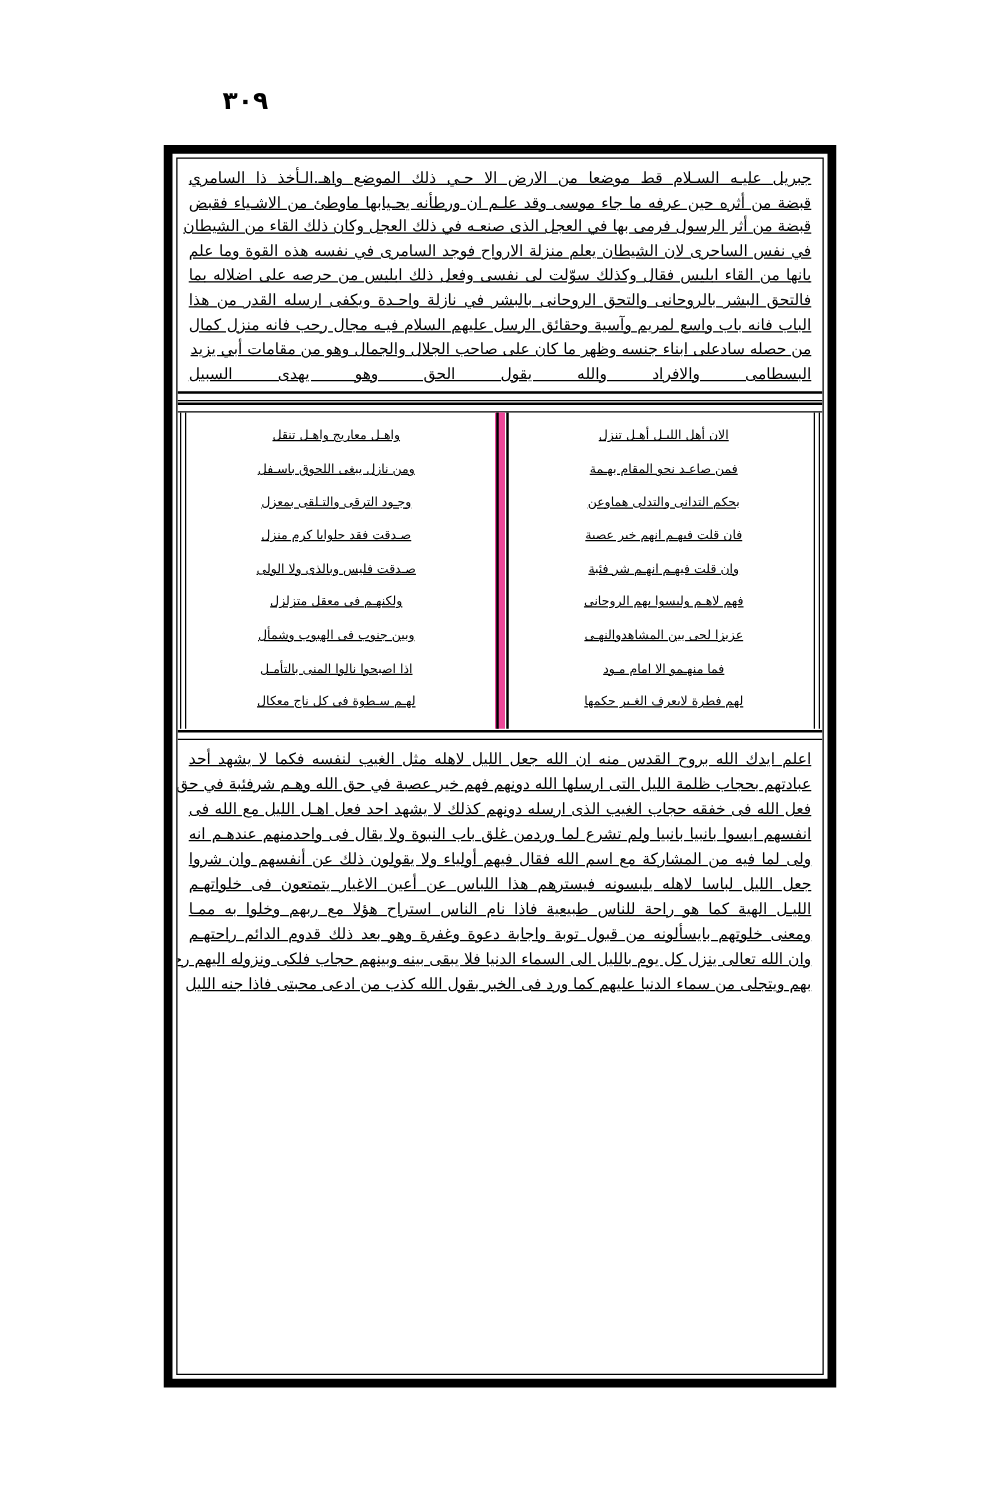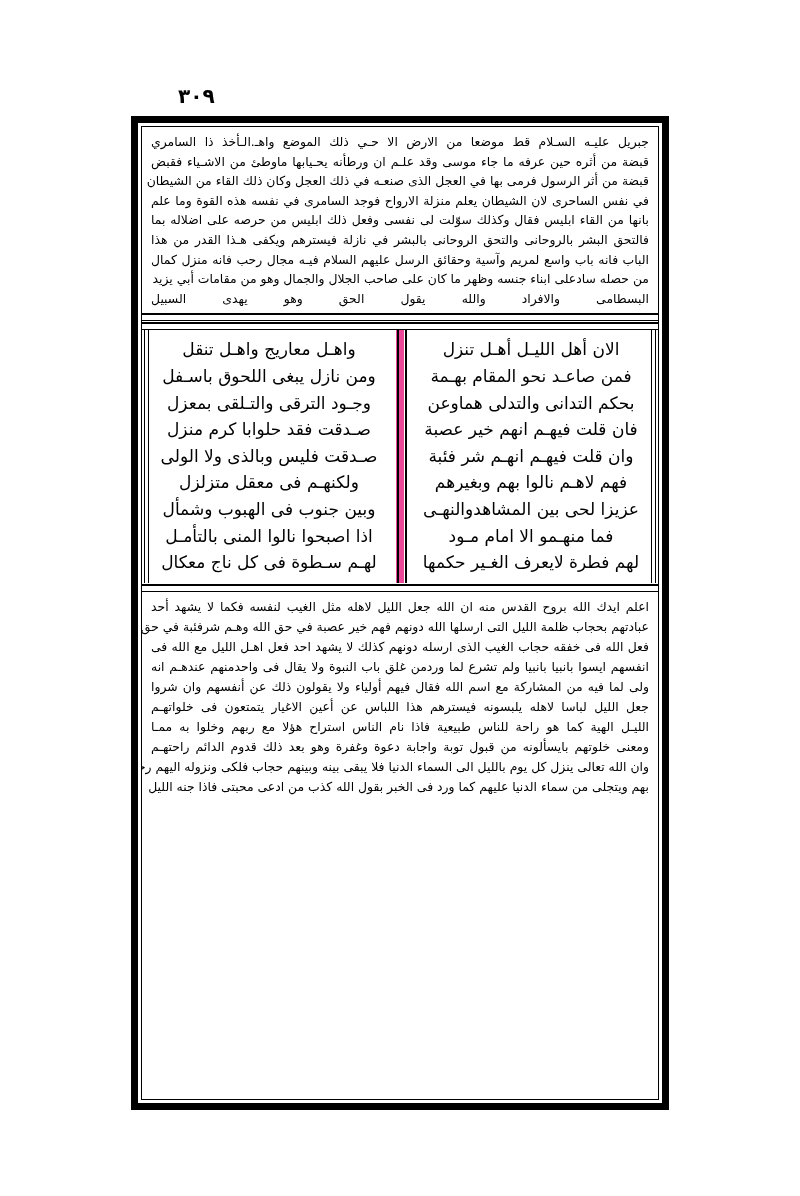--- a/index.html
+++ b/index.html
@@ -12,21 +12,21 @@
     height: 1196px;
     position: relative;
     font-family: "DejaVu Sans", sans-serif;
     overflow: hidden;
   }
 
   
   #folio {
     position: absolute;
     left: 178px;
-    top: 84px;
+    top: 68px;
     font-family: "DejaVu Sans", sans-serif;
     font-size: 20px;
     font-weight: 700;
     letter-spacing: 1px;
     color: #000;
     direction: rtl;
   }
 
   
   #frame {
@@ -42,20 +42,21 @@
   #frame-inner {
     position: absolute;
     left: 3px;
     top: 3px;
     right: 3px;
     bottom: 3px;
     border: 1.5px solid #000;
     box-sizing: border-box;
     background: #fff;
     overflow: hidden;
+    text-decoration: underline;
   }
 
   .block {
     direction: rtl;
     text-align: justify;
     text-align-last: justify;
     color: #000;
   }
 
   
@@ -108,21 +109,21 @@
     vertical-align: top;
     padding: 6px 8px 7px 8px;
   }
   td.col-right { width: 50%; border-left: 8px solid #ec4899; }
   td.col-left  { width: 50%; border-right: 2px solid #000; }
 
   .verse {
     display: block;
     white-space: nowrap;
     font-family: "DejaVu Sans", sans-serif;
-    font-size: 17px;
+    font-size: 10px;
     line-height: 26.6px;
     direction: rtl;
     text-align: center;
     letter-spacing: 0.1px;
   }
 
   
   #poem-shell { position: relative; }
   #poem-divider {
     position: absolute;
@@ -156,21 +157,21 @@
 
 <div id="frame">
   <div id="frame-inner">
 
     <div class="block prose" id="prose-top">
       <span class="ln" style="display: block; transform: scaleX(1);">جبريل عليـه السـلام قط موضعا من الارض الا حـي ذلك الموضع واهـ.الـأخذ ذا السامري</span>
       <span class="ln" style="display: block; transform: scaleX(1);">قبضة من أثره حين عرفه ما جاء موسى وقد علـم ان ورطأنه يحـيابها ماوطئ من الاشـياء فقبض</span>
       <span class="ln" style="display: block; transform: scaleX(1);">قبضة من أثر الرسول فرمى بها في العجل الذى صنعـه في ذلك العجل وكان ذلك القاء من الشيطان</span>
       <span class="ln" style="display: block; transform: scaleX(1);">في نفس الساحرى لان الشيطان يعلم منزلة الارواح فوجد السامرى في نفسه هذه القوة وما علم</span>
       <span class="ln" style="display: block; transform: scaleX(1);">بانها من القاء ابليس فقال وكذلك سوّلت لى نفسى وفعل ذلك ابليس من حرصه على اضلاله بما</span>
-      <span class="ln" style="display: block; transform: scaleX(1);">فالتحق البشر بالروحانى والتحق الروحانى بالبشر في نازلة فيسترهم ويكفى هـذا القدر من هذا</span>
+      <span class="ln" style="display: block; transform: scaleX(1);">فالتحق البشر بالروحانى والتحق الروحانى بالبشر في نازلة واحـدة ويكفى ارسله القدر من هذا</span>
       <span class="ln" style="display: block; transform: scaleX(1);">الباب فانه باب واسع لمريم وآسية وحقائق الرسل عليهم السلام فيـه مجال رحب فانه منزل كمال</span>
       <span class="ln" style="display: block; transform: scaleX(1); margin-left: 30px;">من حصله سادعلى ابناء جنسه وظهر ما كان على صاحب الجلال والجمال وهو من مقامات أبي يزيد</span>
       <span class="ln" style="display: block; transform: scaleX(1);">البسطامى والافراد والله يقول الحق وهو يهدى السبيل</span>
     </div>
 
     <div class="rule-double"></div>
 
 
     <div class="rule-double"></div>
 
@@ -180,21 +181,21 @@
       <div id="poem-edge-left"></div>
       <table id="poem-table">
         <tbody>
             <tr>
           <td class="col-right">
             <span class="verse">الان أهل الليـل أهـل تنزل</span>
             <span class="verse">فمن صاعـد نحو المقام بهـمة</span>
             <span class="verse">بحكم التدانى والتدلى هماوعن</span>
             <span class="verse">فان قلت فيهـم انهم خير عصبة</span>
             <span class="verse">وان قلت فيهـم انهـم شر فئبة</span>
-            <span class="verse">فهم لاهـم نالوا بهم وبغيرهم</span>
+            <span class="verse">فهم لاهـم ولبسوا بهم الروحانى</span>
             <span class="verse">عزيزا لحى بين المشاهدوالنهـى</span>
             <span class="verse">فما منهـمو الا امام مـود</span>
             <span class="verse">لهم فطرة لايعرف الغـير حكمها</span>
           </td>
           <td class="col-left">
             <span class="verse">واهـل معاريج واهـل تنقل</span>
             <span class="verse">ومن نازل يبغى اللحوق باسـفل</span>
             <span class="verse">وجـود الترقى والتـلقى بمعزل</span>
             <span class="verse">صـدقت فقد حلوابا كرم منزل</span>
             <span class="verse">صـدقت فليس وبالذى ولا الولى</span>

